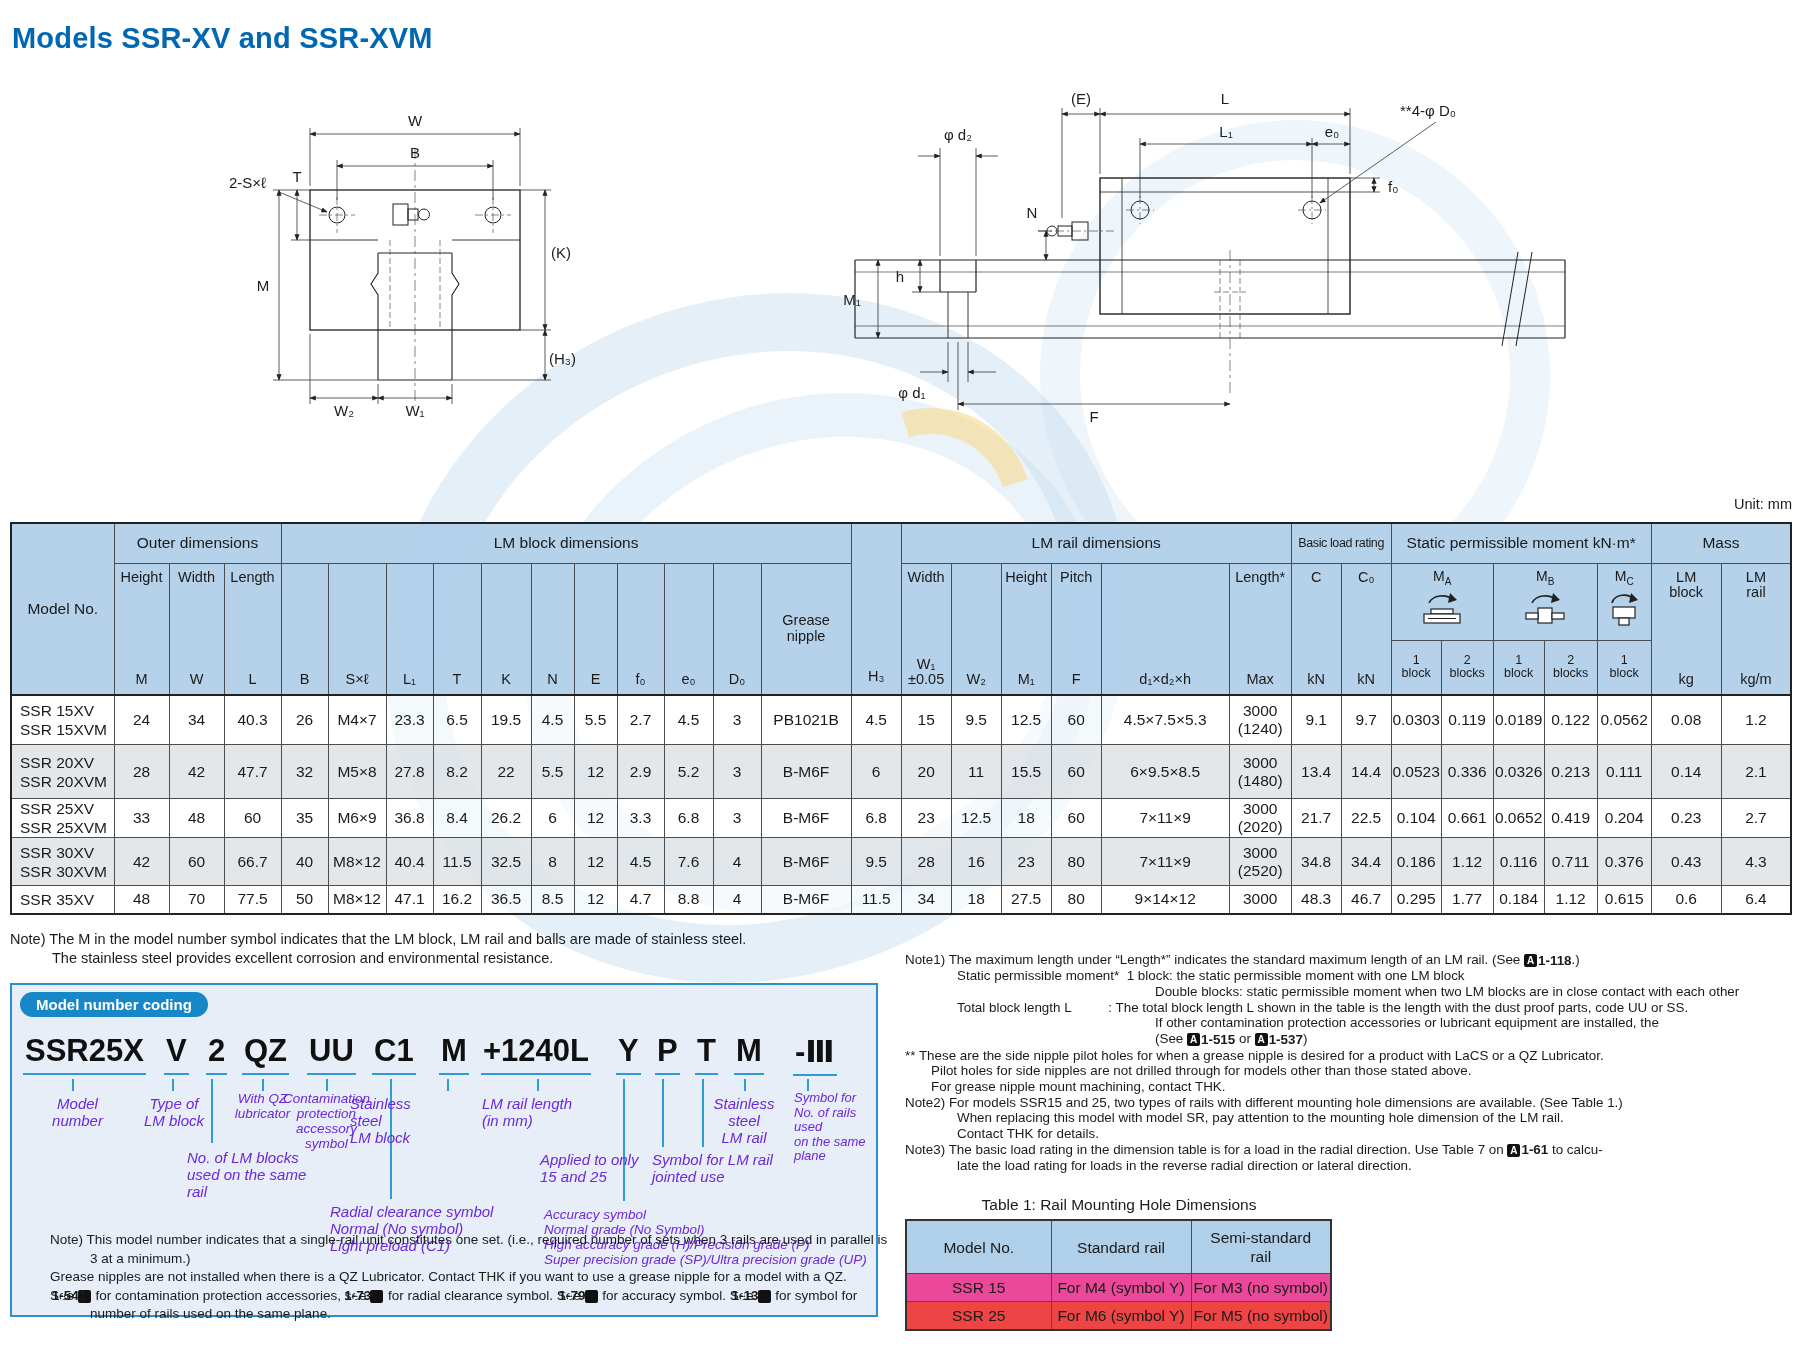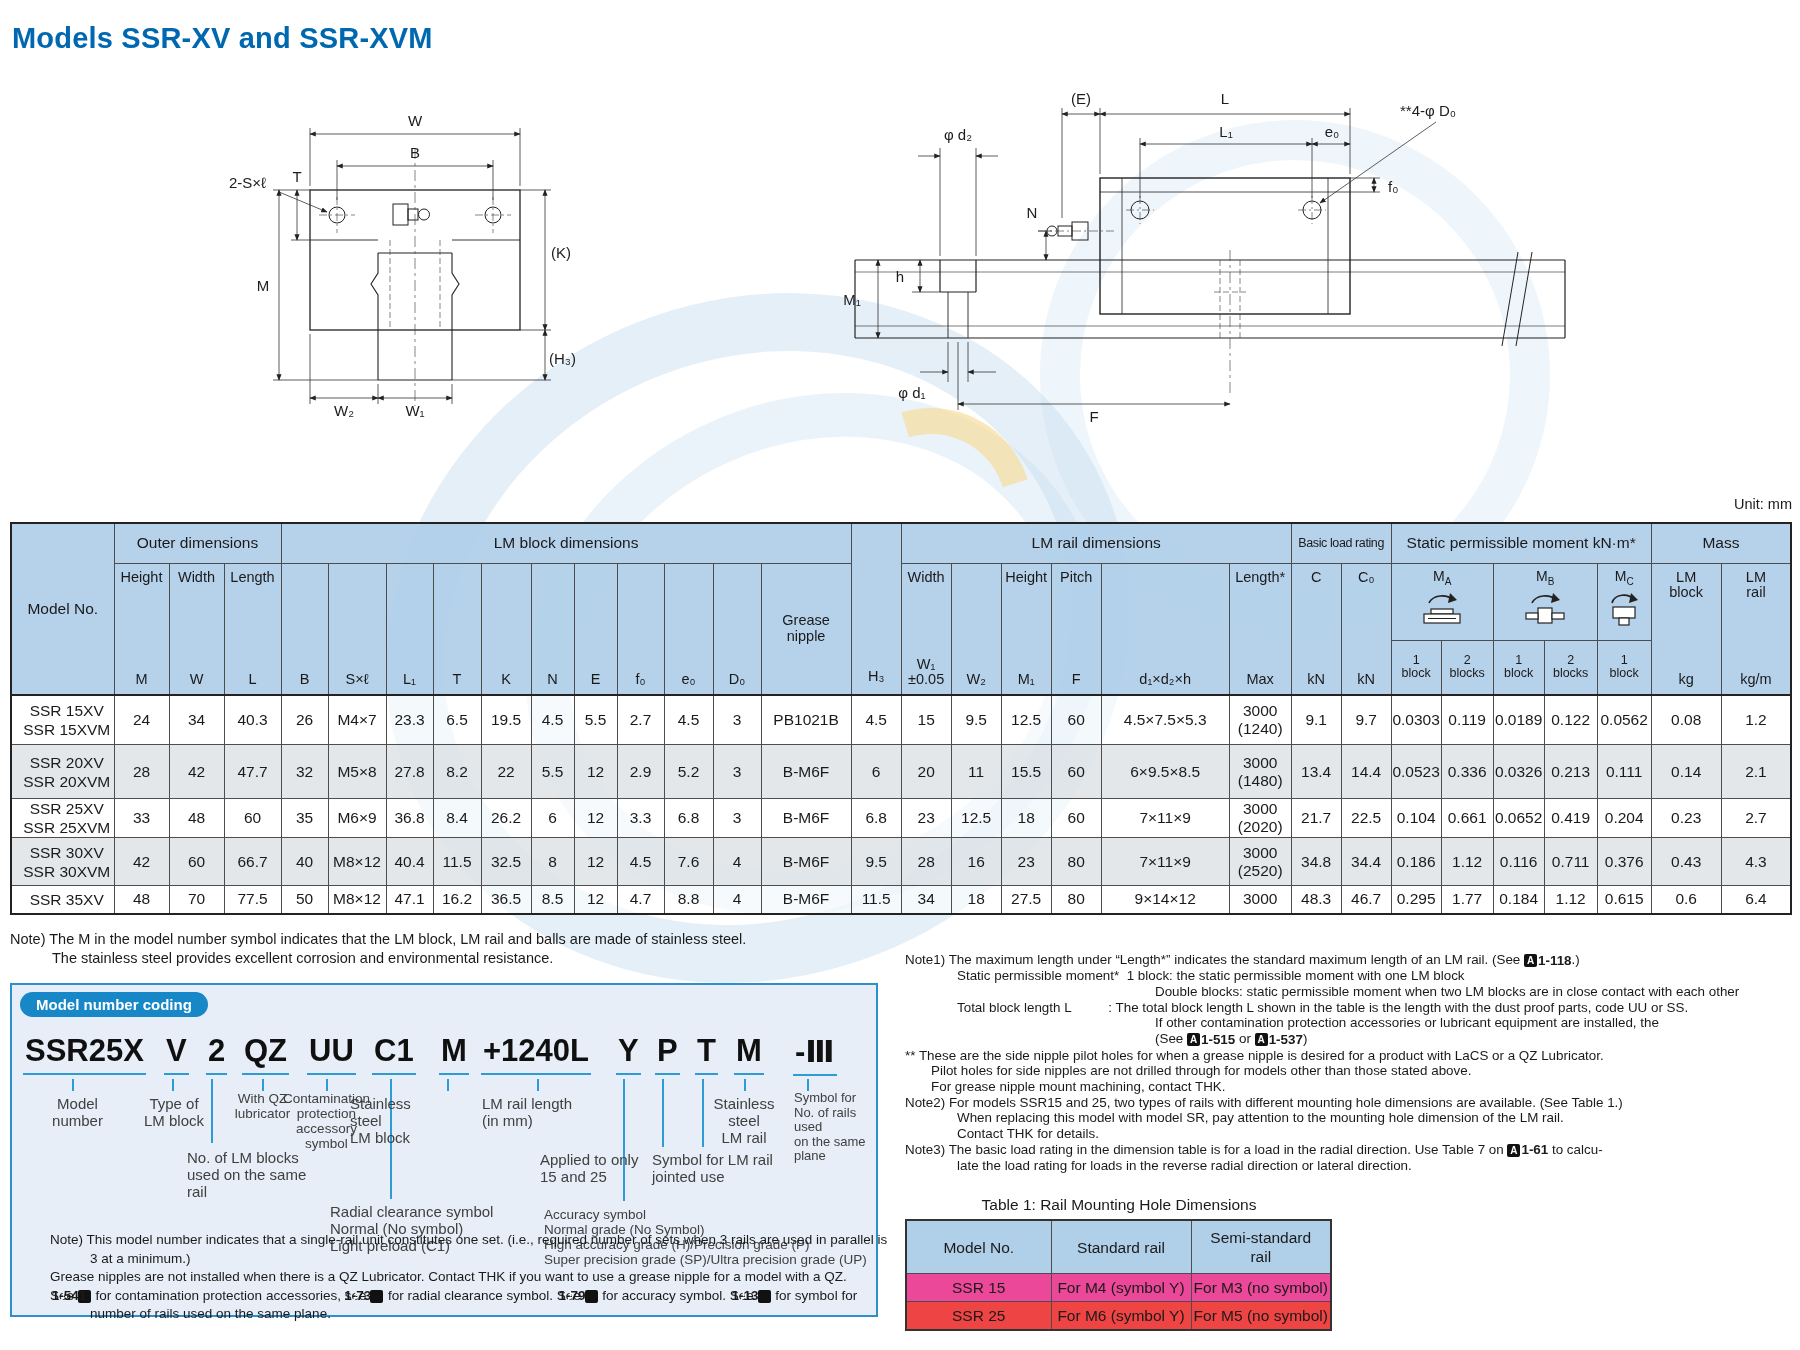--- a/index.html
+++ b/index.html
@@ -25,21 +25,21 @@
   .dim-table thead{border-bottom:2px solid #222;}
   .grp-small{font-size:12.5px !important;letter-spacing:-0.4px;}
   .stk{display:flex;flex-direction:column;justify-content:space-between;align-items:center;height:118px;padding:6px 0;font-size:14.5px;line-height:15.5px;white-space:pre-line;}
   .h3wrap{height:158px;display:flex;align-items:flex-end;justify-content:center;padding-bottom:8px;font-size:14.5px;}
   .momwrap{display:flex;flex-direction:column;align-items:center;justify-content:flex-start;padding-top:3px;height:70px;}
   .mlabel{font-size:14px;}
   .mlabel sub{font-size:10px;}
   .blkrow{font-size:12.5px !important;line-height:13.5px;white-space:pre-line;}
   .dim-table tbody td{background:rgba(255,255,255,0.6);font-size:15.5px;white-space:pre-line;line-height:18px;}
   .dim-table tbody tr.gray td{background:rgba(223,227,230,0.85);}
-  .dim-table tbody td.model{text-align:center;padding-left:8px;line-height:19px;margin-left:32px;}
+  .dim-table tbody td.model{text-align:left;padding-left:8px;line-height:19px;margin-left:32px;}
   .dim-table tbody tr:nth-child(1){height:50px;}
   .dim-table tbody tr:nth-child(2){height:54px;}
   .dim-table tbody tr:nth-child(3){height:36px;}
   .dim-table tbody tr:nth-child(4){height:48px;}
   .dim-table tbody tr:nth-child(5){height:28px;}
 
   
   .notes{position:absolute;}
   .nl{white-space:pre;font-size:13.4px;line-height:15.7px;}
   .nlw{white-space:normal;font-size:13.5px;line-height:18.5px;padding-left:40px;text-indent:-40px;}
@@ -47,21 +47,21 @@
   #note-below-table .nl{font-size:14.5px;line-height:19px;}
   #notes-right{left:905px;top:952px;width:893px;}
   .ref{display:inline-flex;align-items:center;gap:1px;font-weight:bold;}
   .ref-a{display:inline-block;width:13px;height:13px;background:#111;color:#fff;font-size:10px;font-weight:bold;text-align:center;line-height:13px;border-radius:2px;}
 
   
   .coding-box{position:absolute;left:10px;top:983px;width:868px;height:334px;background:#e7eef8;border:2px solid #2e8fcc;box-sizing:border-box;}
   .coding-badge{position:absolute;left:8px;top:7px;background:#1787c7;color:#fff;font-weight:bold;font-size:15px;padding:4px 16px;border-radius:15px;}
   .code-part{position:absolute;top:48px;font-size:31px;font-weight:bold;color:#101010;border-bottom:2px solid #2e9bd6;padding:0 2px 4px 2px;white-space:nowrap;}
   .tick{position:absolute;width:2px;background:#2e9bd6;}
-  .callout{position:absolute;font-size:15px;line-height:17px;white-space:pre-line;color:#404040;}
+  .callout{position:absolute;font-size:15px;line-height:17px;white-space:pre-line;color:#6d28d9;font-style:italic;}
   .callout.small{font-size:13.5px;line-height:15px;}
   .callout.tiny{font-size:13px;line-height:14.5px;}
   .callout.center{text-align:center;}
   #coding-notes{position:absolute;left:14px;top:246px;width:842px;margin-left:24px;}
 
   
   .table1-wrap{position:absolute;left:905px;top:1196px;width:428px;}
   .table1-caption{text-align:center;font-size:15.5px;margin-bottom:5px;}
   .t1{width:425px;border-collapse:collapse;border:2px solid #333;table-layout:fixed;}
   .t1 td{border:1px solid #4d4d4d;text-align:center;font-size:15.5px;padding:0;}

